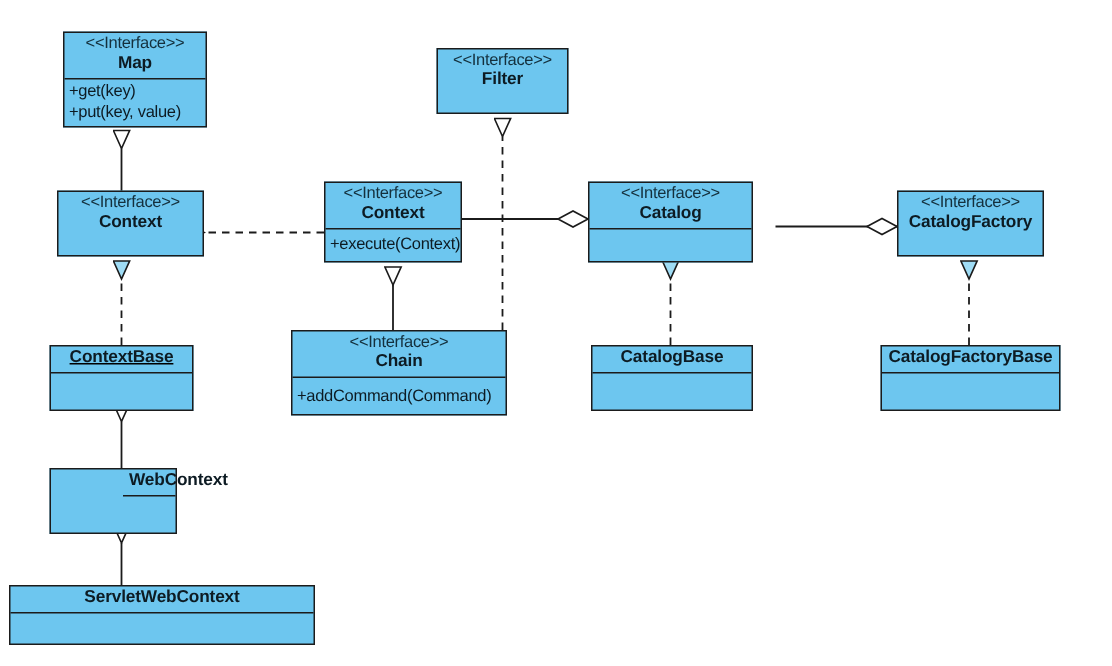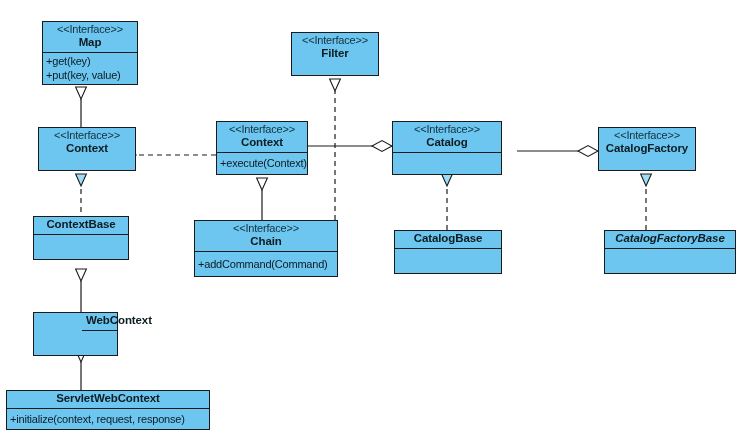--- a/index.html
+++ b/index.html
@@ -189,21 +189,21 @@
 
   <div class="uml-box" style="left:598px; top:127px; width:98px; height:44px;">
     <div class="uml-head">
       <span class="stereo">&lt;&lt;Interface&gt;&gt;</span>
       <span class="cname">CatalogFactory</span>
     </div>
     <div class="uml-divider"></div>
     <div class="uml-members empty"></div>
   </div>
 
-  <div class="uml-box" style="left:33px; top:216px; width:96px; height:44px;">
+  <div class="uml-box" style="left:33px; top:230px; width:96px; height:44px;text-decoration:underline;">
     <div class="uml-head">
       <span class="cname">ContextBase</span>
     </div>
     <div class="uml-divider"></div>
     <div class="uml-members empty"></div>
   </div>
 
   <div class="uml-box" style="left:194px; top:220px; width:144px; height:57px;">
     <div class="uml-head">
       <span class="stereo">&lt;&lt;Interface&gt;&gt;</span>
@@ -216,39 +216,36 @@
   </div>
 
   <div class="uml-box" style="left:394px; top:230px; width:108px; height:44px;">
     <div class="uml-head">
       <span class="cname">CatalogBase</span>
     </div>
     <div class="uml-divider"></div>
     <div class="uml-members empty"></div>
   </div>
 
-  <div class="uml-box" style="left:604px; top:230px; width:132px; height:44px;font-style:italic;">
+  <div class="uml-box" style="left:587px; top:230px; width:120px; height:44px;">
     <div class="uml-head">
       <span class="cname">CatalogFactoryBase</span>
     </div>
     <div class="uml-divider"></div>
     <div class="uml-members empty"></div>
   </div>
 
   <div class="uml-box" style="left:33px; top:312px; width:85px; height:44px;padding-left:48px;">
     <div class="uml-head">
       <span class="cname">WebContext</span>
     </div>
     <div class="uml-divider"></div>
     <div class="uml-members empty"></div>
   </div>
 
   <div class="uml-box" style="left:6px; top:390px; width:204px; height:40px;">
     <div class="uml-head">
       <span class="cname">ServletWebContext</span>
     </div>
     <div class="uml-divider"></div>
-    <div class="uml-members">
-      <span class="member">+initialize(context, request, response)</span>
-    </div>
   </div>
 
 </div>
 
 </body></html>

